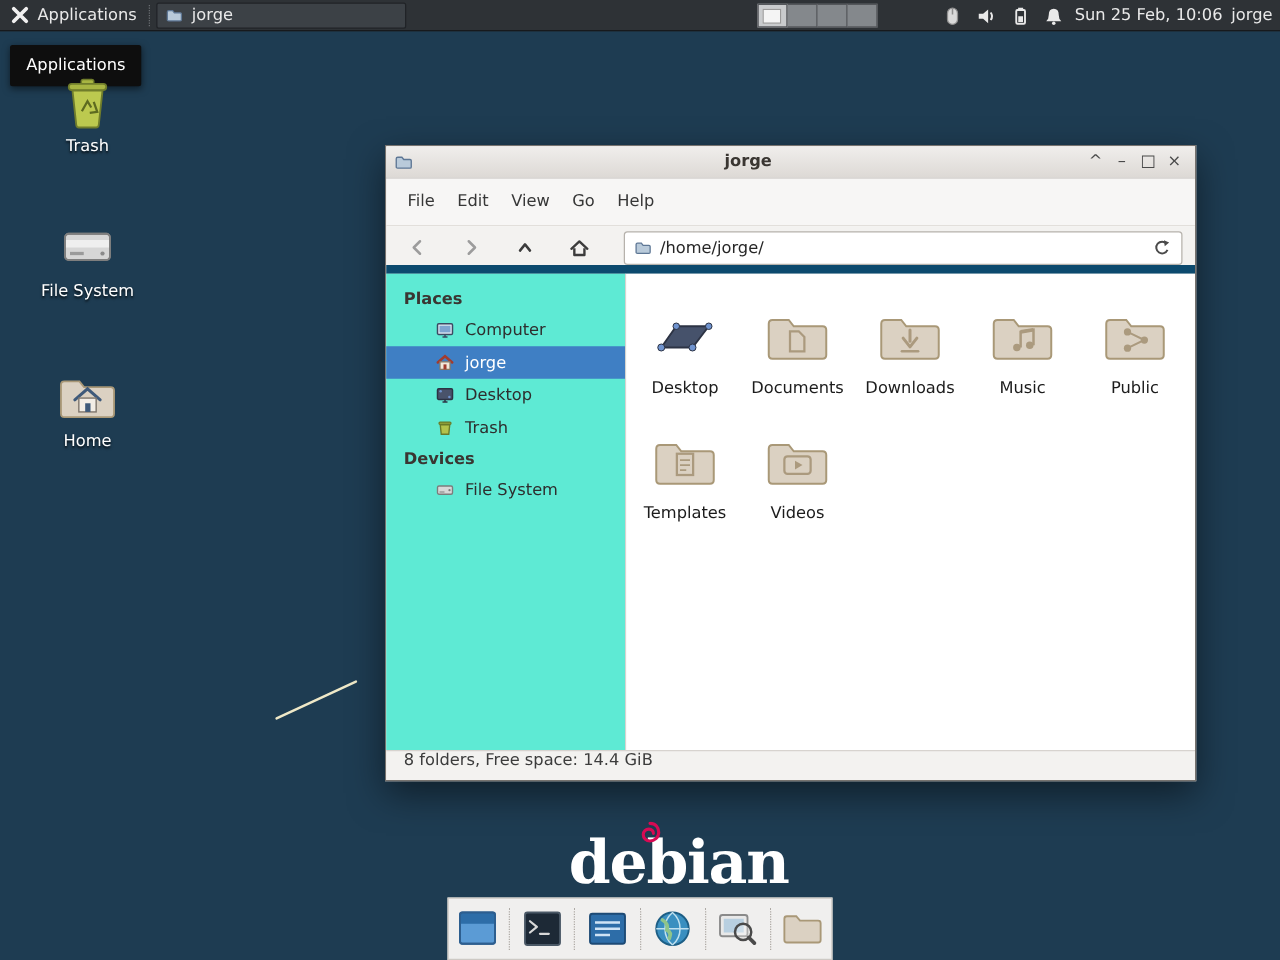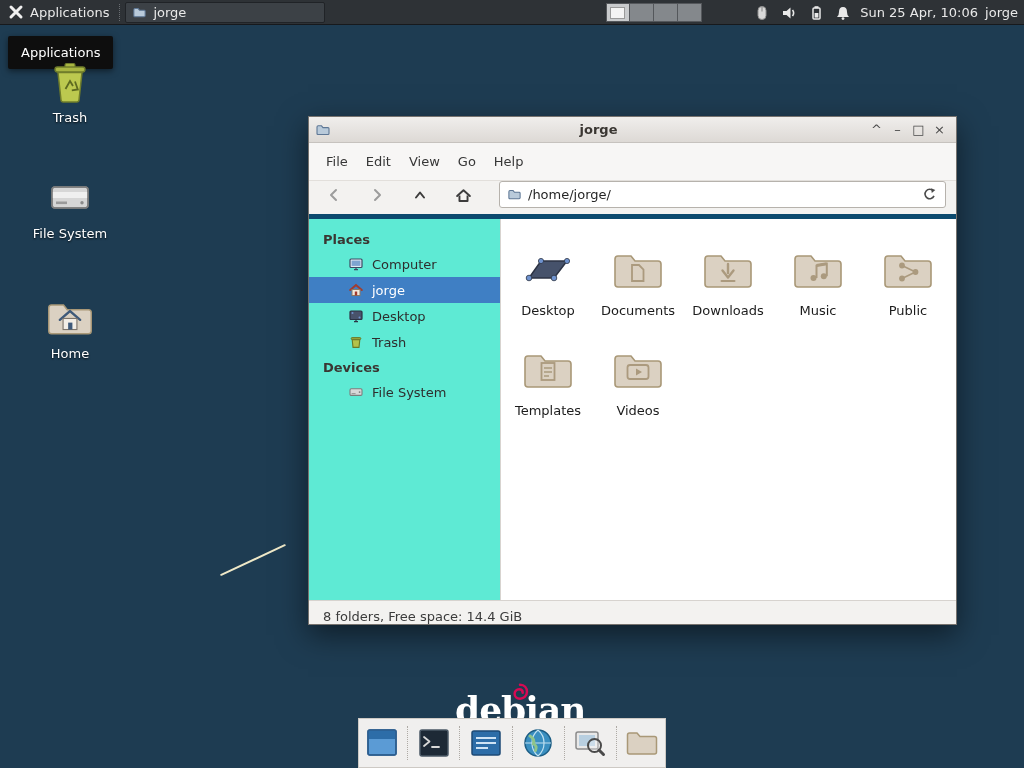--- a/index.html
+++ b/index.html
@@ -32,38 +32,38 @@
 
   
   .window{position:absolute;left:308px;top:116px;width:649px;height:509px;background:#fff;border:1px solid #76726e;box-shadow:0 10px 28px rgba(0,0,0,.5);display:flex;flex-direction:column}
   .titlebar{height:26px;background:linear-gradient(#f0eeec,#ddd9d5);display:flex;align-items:center;padding:0 6px;border-bottom:1px solid #c6c2be;flex:none}
   .title{flex:1;text-align:center;font-weight:bold;color:#3a3632}
   .win-controls{display:flex}
   .wc{width:21px;height:20px;display:flex;align-items:center;justify-content:center;color:#4a4a4a;font-size:13px;cursor:default}
   .menubar{height:38px;background:#f7f6f5;display:flex;align-items:flex-start;padding-left:8px;border-bottom:1px solid #e2dfdb;flex:none}
   .menu-item{padding:0 9px;height:100%;display:flex;align-items:center;color:#373737}
   .menu-item::first-letter{text-decoration:underline}
-  .toolbar{height:38px;background:#f3f2f0;display:flex;align-items:flex-start;padding:0 10px;border-bottom:5px solid #0c4a6e;gap:13px;flex:none}
+  .toolbar{height:38px;background:#f3f2f0;display:flex;align-items:flex-end;padding:0 10px;border-bottom:7px solid #0c4a6e;gap:13px;flex:none}
   .nav-btn{width:30px;height:28px;display:flex;align-items:center;justify-content:center;border-radius:3px}
   .pathbar{flex:1;height:27px;margin-left:8px;background:#fff;border:1px solid #b6b2ac;border-radius:3px;display:flex;align-items:center;padding:0 2px 0 7px;gap:6px}
   .path-text{flex:1;color:#262626}
   .reload-btn{width:27px;height:25px;display:flex;align-items:center;justify-content:center}
   .window-body{flex:1;display:flex;min-height:0}
   .sidebar{width:192px;background:#5eead4;border-right:1px solid #d7d3cf;padding-top:8px}
   .side-header{height:24px;display:flex;align-items:center;padding-left:14px;font-weight:bold;color:#3a3632}
   .side-row{height:26px;display:flex;align-items:center;padding-left:39px;gap:8px;color:#2e2e2e}
   .side-row.selected{background:#3f7fc4;color:#fff}
   .files{flex:1;background:#fff;padding:14px 0 0 2px;display:flex;flex-wrap:wrap;align-content:flex-start}
   .file-item{width:90px;height:100px;padding-top:6px;display:flex;flex-direction:column;align-items:center}
   .fi-icon{height:62px;display:flex;align-items:center;justify-content:center}
   .fi-label{margin-top:2px;color:#1c1c1c}
-  .statusbar{height:24px;background:#f3f2f0;border-top:1px solid #d7d3cf;display:flex;align-items:flex-end;padding-left:14px;color:#3c3c3c;flex:none}
-
-  
-  .debian{position:absolute;left:455px;top:688px;color:#fff;font-family:"DejaVu Serif","Liberation Serif",serif;font-weight:bold;font-size:36px;letter-spacing:-1px}
+  .statusbar{height:24px;background:#f3f2f0;border-top:1px solid #d7d3cf;display:flex;align-items:flex-start;padding-left:14px;color:#3c3c3c;flex:none}
+
+  
+  .debian{position:absolute;left:455px;top:662px;color:#fff;font-family:"DejaVu Serif","Liberation Serif",serif;font-weight:bold;font-size:48px;letter-spacing:-1px}
   .swirl{position:absolute;left:56px;top:-5px}
 
   
   .dock{position:absolute;left:358px;top:718px;width:308px;height:50px;background:#f0efee;border:1px solid #cdc9c4;display:flex;align-items:center;justify-content:center;gap:6px;padding:0 4px}
   .dock-btn{width:40px;height:44px;display:flex;align-items:center;justify-content:center;border-radius:3px}
   .dock-sep{height:34px;border-left:1px dotted #aeaaa5;margin:0 1px}
 </style>
 </head>
 <body>
 
@@ -102,21 +102,21 @@
         <rect x="6" y="4" width="7" height="11" rx="1" fill="none" stroke="#e9e9e9" stroke-width="1.5"></rect>
         <rect x="7.5" y="2.2" width="4" height="2" fill="#e9e9e9"></rect>
         <rect x="7.6" y="9" width="3.8" height="4.6" fill="#e9e9e9"></rect>
       </svg>
     <svg width="18" height="18" viewBox="0 0 18 18">
         <path d="M9 3 Q13 3 13 8 L13.5 11 L15 13 H3 L4.5 11 L5 8 Q5 3 9 3 Z" fill="#e9e9e9"></path>
         <circle cx="9" cy="14.6" r="1.4" fill="#e9e9e9"></circle>
       </svg>
   </div>
 
-  <div class="clock">Sun 25 Apr, 10:06</div>
+  <div class="clock">Sun 25 Feb, 10:06</div>
   <div class="panel-user">jorge</div>
 </div>
 
 <div class="tooltip">Applications</div>
 
 <div class="desk-icon" style="left:26px;top:58px">
   <div class="di-img">
     <svg width="44" height="48" viewBox="0 0 44 48">
         <rect x="17" y="5.5" width="10" height="4" rx="1.6" fill="#a8b542" stroke="#707d2b" stroke-width="1.2"></rect>
         <rect x="7" y="9" width="30" height="5" rx="2.4" fill="#a8b542" stroke="#707d2b" stroke-width="1.4"></rect>

